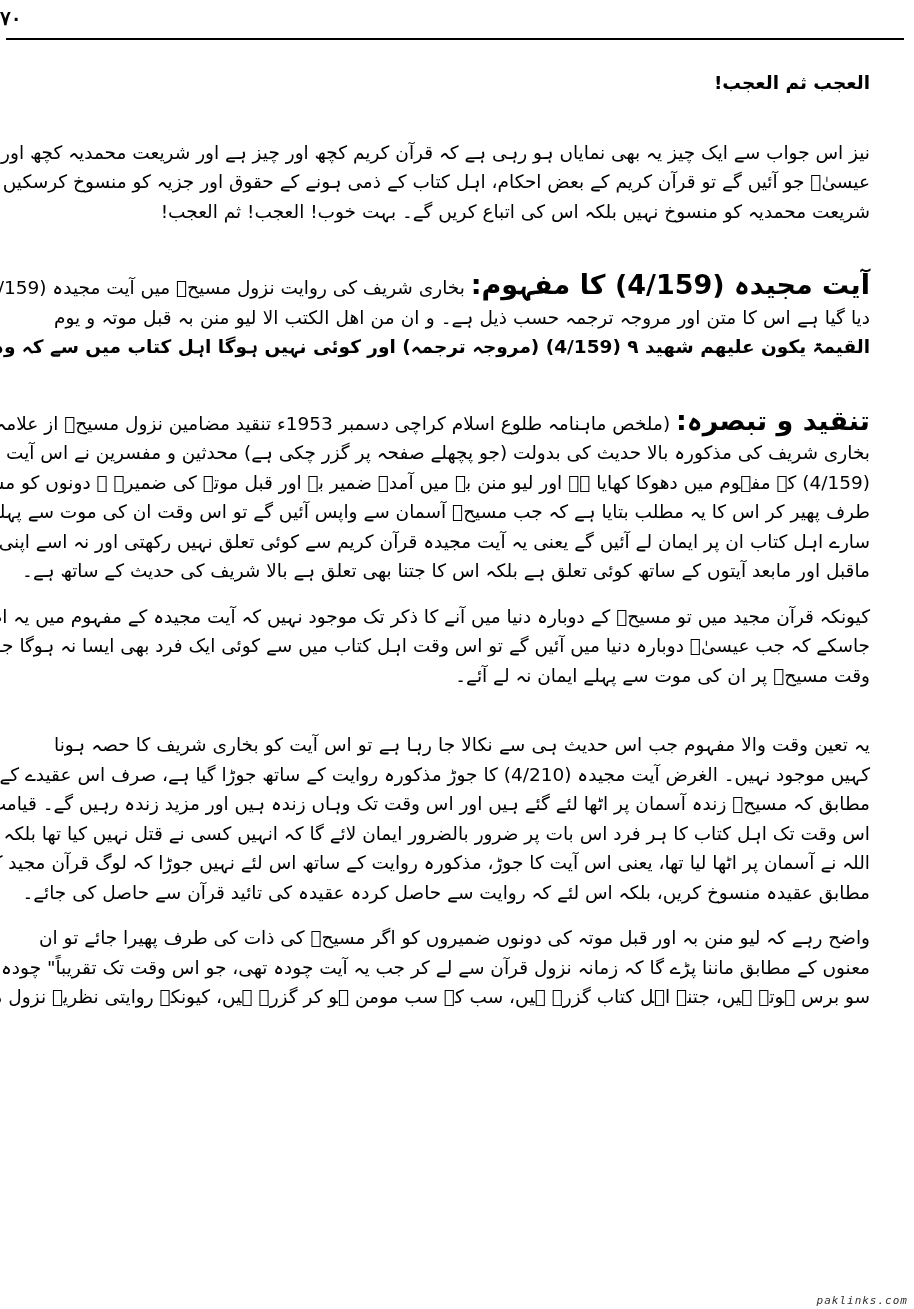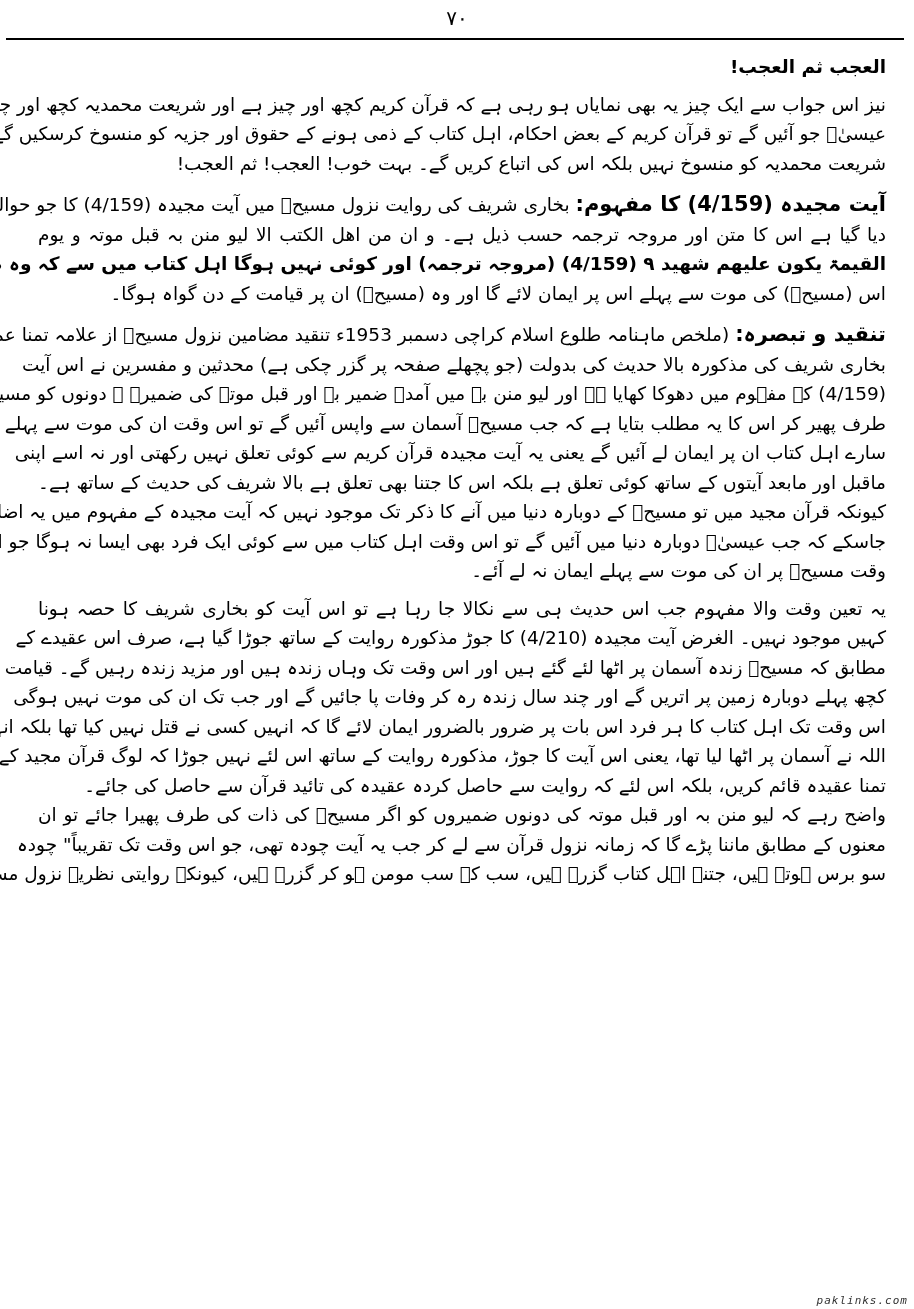--- a/index.html
+++ b/index.html
@@ -13,23 +13,23 @@
       position: relative;
       overflow: hidden;
       color: #000000;
       font-family: "DejaVu Sans", sans-serif;
     }
     .page-number {
       position: absolute;
       top: 6px;
       left: 0;
       width: 914px;
-      text-align: center;
+      text-align: left;
       font-size: 20px;
-      font-weight: normal;
+      font-weight: bold;
       font-family: "DejaVu Serif", serif;
     }
     .header-rule {
       position: absolute;
       top: 38px;
       left: 6px;
       width: 898px;
       height: 2px;
       background: #000;
     }
@@ -37,34 +37,34 @@
       position: absolute;
       top: 52px;
       left: 38px;
       width: 848px;
       direction: rtl;
       text-align: justify;
       font-size: 18.5px;
       line-height: 29.5px;
     }
     .content p {
-      margin: 0;
+      margin: 16px;
     }
     .content .line {
       display: block;
       white-space: nowrap;
       text-align-last: justify;
       text-align: justify;
     }
     .content .line.last {
       text-align-last: right;
     }
     .heading-inline {
       font-weight: bold;
-      font-size: 21px;
+      font-size: 27px;
     }
     .bold {
       font-weight: bold;
     }
     .gap-sm { height: 8px; }
     .gap-md { height: 12px; }
     .watermark {
       position: absolute;
       right: 6px;
       bottom: 2px;
@@ -97,21 +97,20 @@
 
   <div class="gap-md"></div>
 
   <p>
     <span class="line">
       <span class="heading-inline">آیت مجیدہ (4/159) کا مفہوم:</span>
       <span>بخاری شریف کی روایت نزول مسیحؑ میں آیت مجیدہ (4/159) کا جو حوالہ</span>
     </span>
     <span class="line">دیا گیا ہے اس کا متن اور مروجہ ترجمہ حسب ذیل ہے۔ و ان من اھل الکتب الا لیو منن بہ قبل موتہ و یوم</span>
     <span class="line bold">القیمۃ یکون علیھم شھید ۹ (4/159) (مروجہ ترجمہ) اور کوئی نہیں ہوگا اہل کتاب میں سے کہ وہ ضرور ضرور</span>
-    <span class="line last">اس (مسیحؑ) کی موت سے پہلے اس پر ایمان لائے گا اور وہ (مسیحؑ) ان پر قیامت کے دن گواہ ہوگا۔</span>
   </p>
 
   <div class="gap-md"></div>
 
   <p>
     <span class="line">
       <span class="heading-inline">تنقید و تبصرہ:</span>
       <span>(ملخص ماہنامہ طلوع اسلام کراچی دسمبر 1953ء تنقید مضامین نزول مسیحؑ از علامہ تمنا عمادی)</span>
     </span>
     <span class="line">بخاری شریف کی مذکورہ بالا حدیث کی بدولت (جو پچھلے صفحہ پر گزر چکی ہے) محدثین و مفسرین نے اس آیت</span>
@@ -126,24 +125,23 @@
     <span class="line">جاسکے کہ جب عیسیٰؑ دوبارہ دنیا میں آئیں گے تو اس وقت اہل کتاب میں سے کوئی ایک فرد بھی ایسا نہ ہوگا جو اس</span>
     <span class="line last">وقت مسیحؑ پر ان کی موت سے پہلے ایمان نہ لے آئے۔</span>
   </p>
 
   <div class="gap-sm"></div>
 
   <p>
     <span class="line">یہ تعین وقت والا مفہوم جب اس حدیث ہی سے نکالا جا رہا ہے تو اس آیت کو بخاری شریف کا حصہ ہونا</span>
     <span class="line">کہیں موجود نہیں۔ الغرض آیت مجیدہ (4/210) کا جوڑ مذکورہ روایت کے ساتھ جوڑا گیا ہے، صرف اس عقیدے کے</span>
     <span class="line">مطابق کہ مسیحؑ زندہ آسمان پر اٹھا لئے گئے ہیں اور اس وقت تک وہاں زندہ ہیں اور مزید زندہ رہیں گے۔ قیامت سے</span>
-    <span class="line">کچھ پہلے دوبارہ زمین پر اتریں گے اور چند سال زندہ رہ کر وفات پا جائیں گے اور جب تک ان کی موت نہیں ہوگی</span>
     <span class="line">اس وقت تک اہل کتاب کا ہر فرد اس بات پر ضرور بالضرور ایمان لائے گا کہ انہیں کسی نے قتل نہیں کیا تھا بلکہ انہیں</span>
     <span class="line">اللہ نے آسمان پر اٹھا لیا تھا، یعنی اس آیت کا جوڑ، مذکورہ روایت کے ساتھ اس لئے نہیں جوڑا کہ لوگ قرآن مجید کے</span>
-    <span class="line last">تمنا عقیدہ قائم کریں، بلکہ اس لئے کہ روایت سے حاصل کردہ عقیدہ کی تائید قرآن سے حاصل کی جائے۔</span>
+    <span class="line last">مطابق عقیدہ منسوخ کریں، بلکہ اس لئے کہ روایت سے حاصل کردہ عقیدہ کی تائید قرآن سے حاصل کی جائے۔</span>
   </p>
 
   <p>
     <span class="line">واضح رہے کہ لیو منن بہ اور قبل موتہ کی دونوں ضمیروں کو اگر مسیحؑ کی ذات کی طرف پھیرا جائے تو ان</span>
     <span class="line">معنوں کے مطابق ماننا پڑے گا کہ زمانہ نزول قرآن سے لے کر جب یہ آیت چودہ تھی، جو اس وقت تک تقریباً" چودہ</span>
     <span class="line">سو برس ہوتے ہیں، جتنے اہل کتاب گزرے ہیں، سب کے سب مومن ہو کر گزرے ہیں، کیونکہ روایتی نظریہ نزول مسیحؑ</span>
   </p>
 
 </div>
 

